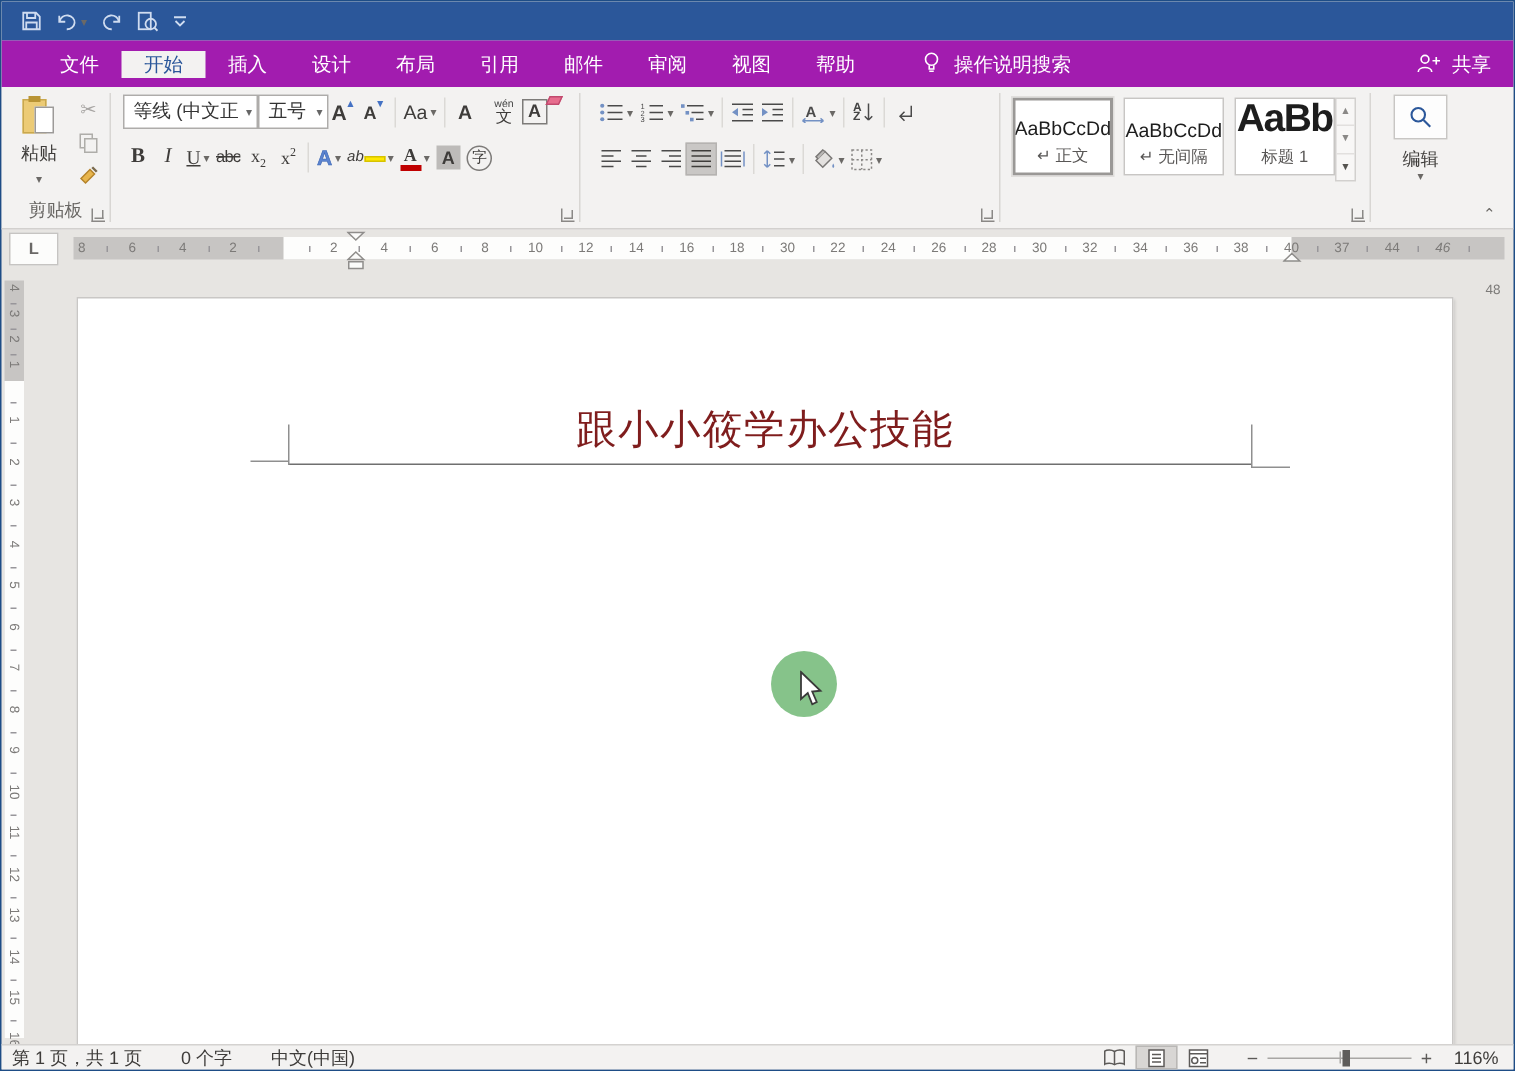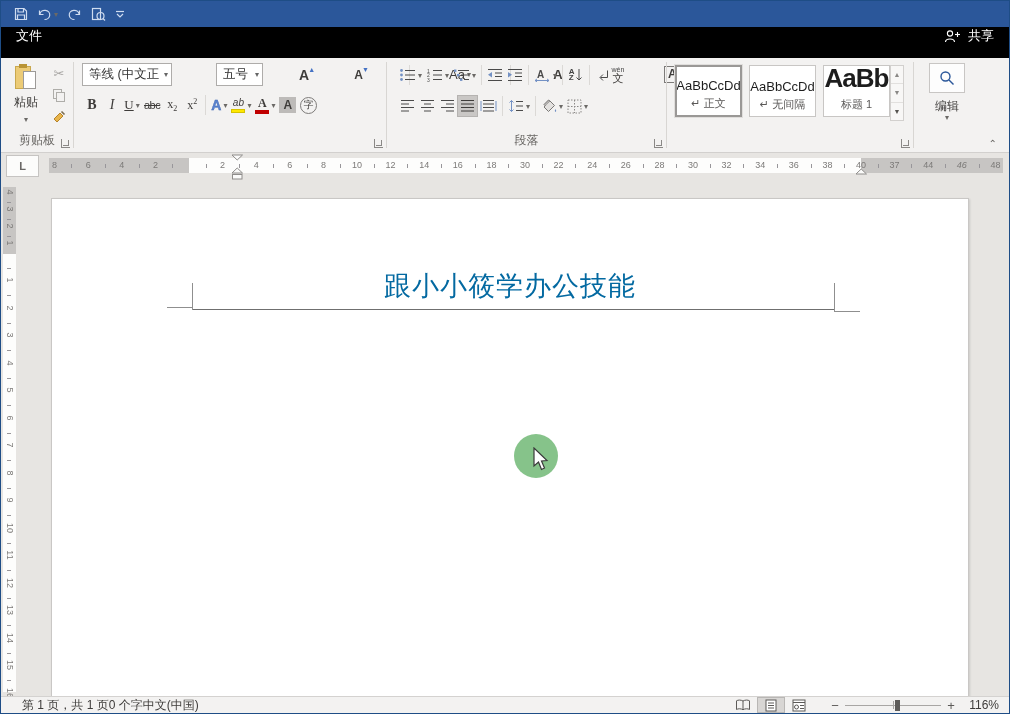--- a/index.html
+++ b/index.html
@@ -13,21 +13,21 @@
   .qicon{display:flex;align-items:center;color:#cfdcf0;cursor:default;}
   .qicon svg{stroke:#cfdcf0;fill:none;stroke-width:1.2;}
   .tb-title{position:absolute;left:0;right:0;text-align:center;color:#bdc9de;font-size:13px;pointer-events:none;}
   .tb-right{margin-left:auto;display:flex;align-items:center;height:100%;z-index:2;}
   .signin{background:#4f78b2;color:#eef3fa;font-size:12px;padding:3px 12px;margin-right:30px;}
   .winbtn{width:42px;height:100%;display:flex;align-items:center;justify-content:center;color:#93a9cc;font-size:12px;}
   .winbtn svg{stroke:#93a9cc;fill:none;stroke-width:1;}
   .maxbox{width:10px;height:9px;border:1px solid #93a9cc;display:inline-block;}
 
   
-  .tabrow{position:absolute;top:26px;left:0;right:0;height:31px;background:#000000;display:flex;align-items:flex-start;font-size:13px;color:#fff;}
+  .tabrow{position:absolute;top:26px;left:0;right:0;height:31px;background:#a21caf;display:flex;align-items:center;font-size:13px;color:#fff;padding-left:24px;}
   .tab{display:flex;align-items:center;padding:0 15px;cursor:default;}
   .tab.active{background:#f3f2f1;color:#2b579a;}
   .tellme{display:flex;align-items:center;gap:9px;margin-left:30px;color:#fff;}
   .tellme svg{stroke:#fff;fill:none;stroke-width:1.1;}
   .share{margin-left:auto;display:flex;align-items:center;gap:7px;padding-right:15px;color:#fff;}
   .share svg{stroke:#fff;fill:none;stroke-width:1.1;}
 
   
   .ribbon{position:absolute;top:57px;left:0;right:0;height:95px;background:#f3f2f1;border-bottom:1px solid #d2d0ce;font-size:12px;color:#444;}
   .gsep{position:absolute;top:4px;bottom:4px;width:1px;background:#d8d6d3;}
@@ -51,44 +51,44 @@
   .smallcol{position:absolute;left:48px;top:6px;display:flex;flex-direction:column;gap:4px;}
   .smallcol .ic{height:18px;}
   .cut-glyph{color:#a7a5a3;font-size:13px;}
   .copy-icon{position:relative;width:12px;height:13px;opacity:.55;}
   .copy-icon span{position:absolute;width:9px;height:10px;border:1px solid #77756f;background:#f3f2f1;}
   .copy-icon span:first-child{left:0;top:0;}
   .copy-icon span:last-child{left:3px;top:3px;}
 
   
   .g-font{left:73px;width:312px;}
-  .frow1{position:absolute;left:8px;top:5px;display:flex;align-items:center;gap:34px;}
+  .frow1{position:absolute;left:8px;top:5px;display:flex;align-items:center;}
   .frow2{position:absolute;left:8px;top:36px;display:flex;align-items:center;}
   .combo{height:23px;background:#fff;border:1px solid #aeacaa;display:flex;align-items:center;font-size:12.5px;color:#333;padding:0 3px 0 6px;}
   .combo .arrow{margin-left:auto;font-size:8px;color:#666;padding-left:4px;}
   .combo-name{width:90px;}
-  .combo-size{width:47px;margin-left:10px;}
+  .combo-size{width:47px;margin-left:0;}
   .bigA{font-size:14px;font-weight:bold;}
   .tri{font-size:7px;position:relative;top:-5px;left:-1px;}
   .tri.up{color:#4472c4;}
   .tri.dn{color:#4472c4;}
   .eraserA{position:relative;font-weight:bold;font-size:13px;}
   .eraser{position:absolute;right:-7px;top:1px;width:9px;height:6px;background:#e76d8e;transform:skewX(-25deg);border:1px solid #c14a6e;}
   .phonetic{display:flex;flex-direction:column;align-items:center;line-height:1;}
   .phonetic .py{font-size:7px;color:#444;}
   .phonetic .hz{font-size:11px;}
   .charborder{border:1px solid #7d7b79;font-size:12px;font-weight:bold;padding:0 3px;line-height:15px;}
   .bold-b{font-weight:bold;font-size:14px;font-family:"Liberation Serif",serif;}
   .italic-i{font-style:italic;font-size:14px;font-family:"Liberation Serif",serif;}
   .under-u{text-decoration:underline;font-size:13px;font-family:"Liberation Serif",serif;}
   .strike{text-decoration:line-through;font-size:11px;letter-spacing:-.5px;}
   .subsup{font-size:12px;font-family:"Liberation Serif",serif;}
   .subsup sub,.subsup sup{font-size:8px;}
   .fx-a{color:#5b83cf;font-weight:bold;font-size:14px;-webkit-text-stroke:.4px #3a66b5;}
-  .hl{display:flex;flex-direction:column;align-items:center;line-height:1;}
+  .hl{display:flex;flex-direction:row;align-items:center;line-height:1;}
   .hl .t{font-size:10px;font-style:italic;}
   .hl .bar{width:14px;height:4px;margin-top:1px;}
   .bar-yellow{background:#ffe800;border:1px solid #d6c200;}
   .bar-red{background:#c00000;}
   .fc{display:flex;flex-direction:column;align-items:center;line-height:1;}
   .fc .t{font-size:12px;font-weight:bold;font-family:"Liberation Serif",serif;}
   .shadeA{background:#bdbbb9;color:#3e3c3a;font-weight:bold;font-size:12px;padding:1px 4px;}
   .enclose{border:1px solid #7d7b79;border-radius:50%;font-size:10px;width:17px;height:17px;display:flex;align-items:center;justify-content:center;}
 
   
@@ -129,29 +129,29 @@
   .htick{position:absolute;top:6px;width:1px;height:4px;background:#98969a;}
   .marker{position:absolute;}
 
   
   .content{position:absolute;top:178px;left:0;right:0;bottom:17px;overflow:hidden;}
   .vruler{position:absolute;left:2px;top:8px;width:13px;height:505px;background:#c7c5c3;}
   .vruler .white{position:absolute;top:67px;bottom:0;left:0;right:0;background:#fdfdfc;}
   .vnum{position:absolute;left:0;width:13px;text-align:center;font-size:9px;color:#7c7a78;transform:rotate(90deg);}
   .vtick{position:absolute;left:4px;width:4px;height:1px;background:#98969a;}
   .page{position:absolute;left:50px;top:19px;width:918px;height:720px;background:#fff;border:1px solid #c9c7c5;box-shadow:1px 1px 2px rgba(0,0,0,.12);}
-  .doctitle{position:absolute;top:69px;left:0;right:0;text-align:center;font-size:27px;letter-spacing:1px;color:#0369a1;}
+  .doctitle{position:absolute;top:69px;left:0;right:0;text-align:center;font-size:27px;letter-spacing:1px;color:#7f1d1d;}
   .titleline{position:absolute;left:140px;top:110px;width:642px;height:1px;background:#6f6f6f;}
   .cm{position:absolute;background:#8f8f8f;}
   .click-dot{position:absolute;left:462px;top:235px;width:44px;height:44px;border-radius:50%;background:#7cbe80;opacity:.92;}
   .cursor{position:absolute;left:481px;top:248px;}
 
   
   .statusbar{position:absolute;left:0;right:0;bottom:0;height:17px;background:#f3f2f1;border-top:1px solid #d4d2d0;display:flex;align-items:center;font-size:12px;color:#3e3c3a;}
-  .sb-left{display:flex;align-items:flex-start;padding-left:7px;margin-left:14px;}
+  .sb-left{display:flex;align-items:flex-start;gap:26px;padding-left:7px;}
   .sb-right{margin-left:auto;display:flex;align-items:center;padding-right:10px;}
   .viewbtn{width:28px;height:16px;display:flex;align-items:center;justify-content:center;}
   .viewbtn svg{stroke:#5c5a58;fill:none;stroke-width:1;}
   .viewbtn.active{background:#d8d6d4;border:1px solid #b9b7b5;}
   .zoomctl{display:flex;align-items:center;margin-left:14px;}
   .zbtn{width:16px;text-align:center;color:#5c5a58;font-size:13px;}
   .ztrack{position:relative;width:96px;height:16px;margin:0 2px;}
   .ztrack .line{position:absolute;left:0;right:0;top:8px;height:1px;background:#a8a6a4;}
   .ztrack .notch{position:absolute;left:48px;top:4px;width:1px;height:8px;background:#a8a6a4;}
   .ztrack .thumb{position:absolute;left:50px;top:3px;width:5px;height:11px;background:#5f5d5b;}
@@ -194,20 +194,39 @@
         <svg width="10" height="9" viewBox="0 0 10 9">
             <line x1="1" y1="1.5" x2="9" y2="1.5"></line>
             <path d="M2 4 l3 3 l3 -3"></path>
           </svg>
       </span>
     </div>
   </div>
 
   <div class="tabrow">
     <div class="tab">文件</div>
+    <div id="tabstrip" style="display:flex;align-items:stretch;">
+        <div class="tab active">开始</div>
+        <div class="tab">插入</div>
+        <div class="tab">设计</div>
+        <div class="tab">布局</div>
+        <div class="tab">引用</div>
+        <div class="tab">邮件</div>
+        <div class="tab">审阅</div>
+        <div class="tab">视图</div>
+        <div class="tab">帮助</div>
+      </div>
+    <div class="tellme">
+      <svg width="12" height="17" viewBox="0 0 12 17">
+          <circle cx="6" cy="5.5" r="4"></circle>
+          <path d="M4.5 9.5 v2.5 h3 v-2.5"></path>
+          <line x1="4.5" y1="13.5" x2="7.5" y2="13.5"></line>
+        </svg>
+      <span>操作说明搜索</span>
+    </div>
     <div class="share">
       <svg width="17" height="15" viewBox="0 0 17 15">
           <circle cx="6" cy="4.5" r="2.6"></circle>
           <path d="M1.5 13 c0 -4 9 -4 9 0"></path>
           <line x1="13.5" y1="3" x2="13.5" y2="8"></line>
           <line x1="11" y1="5.5" x2="16" y2="5.5"></line>
         </svg>
       <span>共享</span>
     </div>
   </div>
@@ -490,21 +509,20 @@
             </svg>
         </span>
         <span class="ic dd pic">
           <svg width="15" height="15" viewBox="0 0 15 15">
               <rect x="1" y="1" width="13" height="13" fill="none" stroke="#8a8886" stroke-dasharray="1.5,1.5"></rect>
               <line x1="1" y1="7.5" x2="14" y2="7.5" stroke="#8a8886" stroke-dasharray="1.5,1.5"></line>
               <line x1="7.5" y1="1" x2="7.5" y2="14" stroke="#8a8886" stroke-dasharray="1.5,1.5"></line>
             </svg>
         </span>
       </div>
-      <div class="glabel">段落</div>
       <span class="launcher"></span>
     </div>
     <div class="gsep" style="left:665px;"></div>
 
     <div class="group g-styles">
       <div class="stylecards">
         <div class="scard sel">
           <span class="prev">AaBbCcDd</span>
           <span class="sname">↵ 正文</span>
         </div>
@@ -574,21 +592,21 @@
         <span class="hnum" style="left: 610.4px;">28</span>
         <span class="hnum" style="left: 644px;">30</span>
         <span class="hnum" style="left: 677.6px;">32</span>
         <span class="hnum" style="left: 711.2px;">34</span>
         <span class="hnum" style="left: 744.8px;">36</span>
         <span class="hnum" style="left: 778.4px;">38</span>
         <span class="hnum" style="left: 812px;">40</span>
         <span class="hnum" style="left: 845.6px;">37</span>
         <span class="hnum" style="left: 879.2px;">44</span>
         <span class="hnum" style="left: 912.8px; font-style: italic;">46</span>
-        <span class="hnum" style="left: 946.4px;">48</span>
+        <span class="hnum" style="left: 946.4px; margin-top: 28px;">48</span>
         <span class="htick" style="left: 156.8px;"></span>
         <span class="htick" style="left: 190.4px;"></span>
         <span class="htick" style="left: 224px;"></span>
         <span class="htick" style="left: 257.6px;"></span>
         <span class="htick" style="left: 291.2px;"></span>
         <span class="htick" style="left: 324.8px;"></span>
         <span class="htick" style="left: 358.4px;"></span>
         <span class="htick" style="left: 392px;"></span>
         <span class="htick" style="left: 425.6px;"></span>
         <span class="htick" style="left: 459.2px;"></span>

